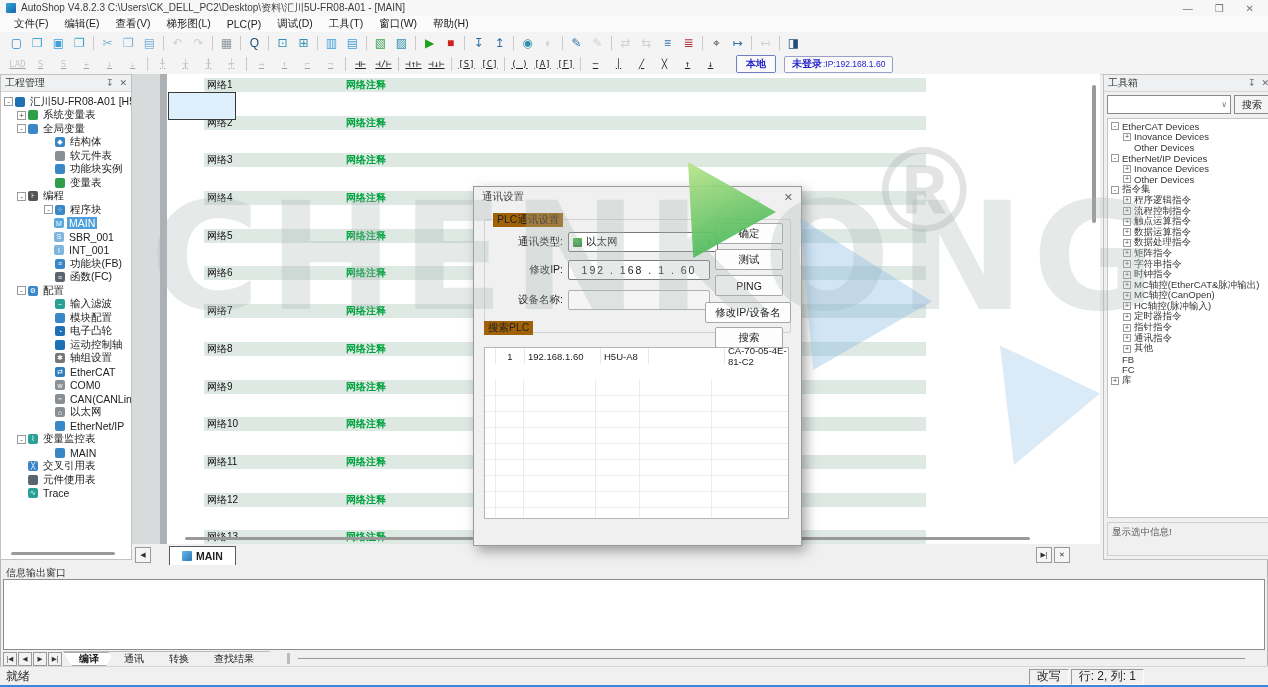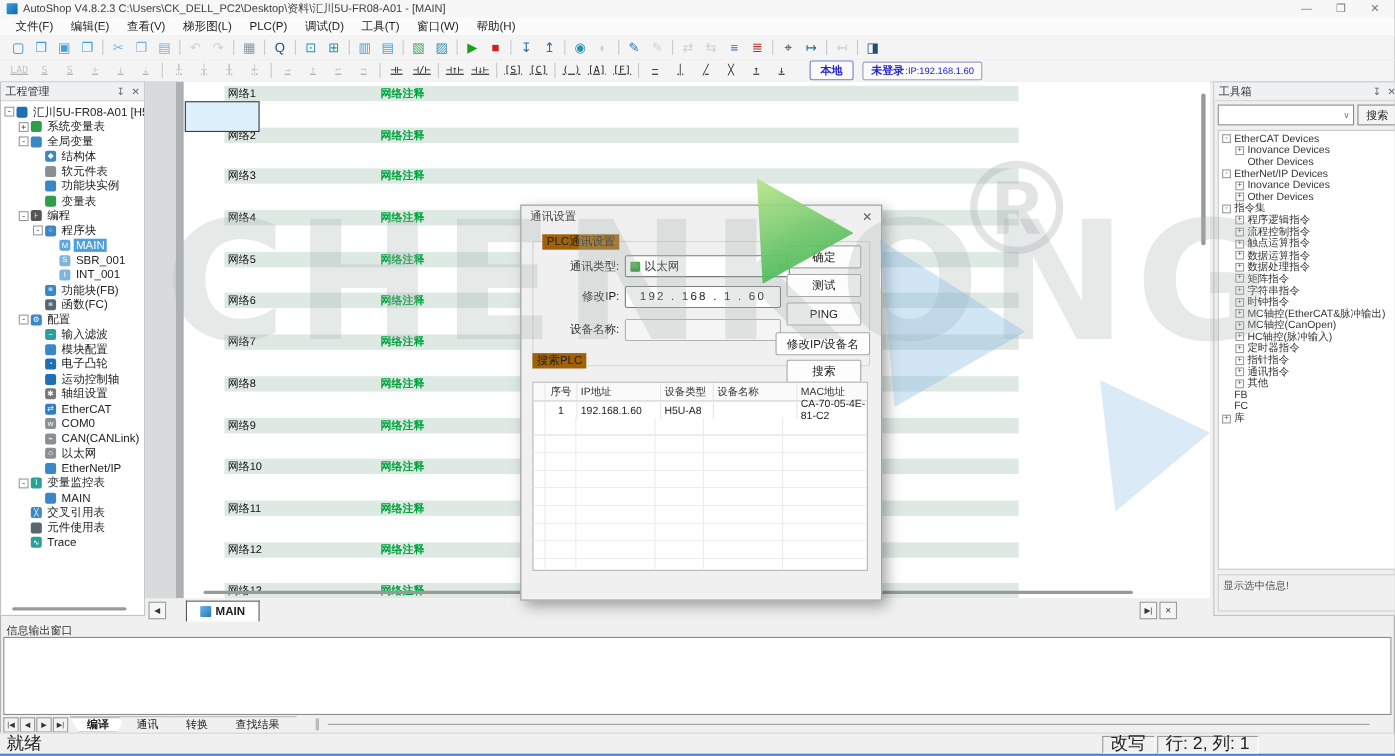--- a/index.html
+++ b/index.html
@@ -30,21 +30,21 @@
   
   .main{position:absolute;top:74px;left:0;right:0;height:492px;}
   .panel-h{height:16px;background:#eef0f1;border-bottom:1px solid #d5d5d5;display:flex;align-items:center;padding:0 4px;font-size:10px;color:#333;}
   .panel-h .ph-ico{margin-left:auto;color:#666;font-size:9px;display:flex;gap:6px;}
   
   .leftpanel{position:absolute;left:0;top:0;width:132px;height:486px;background:#fff;border:1px solid #c2c2c2;box-sizing:border-box;}
   .tree{padding-top:3px;overflow:hidden;height:450px;}
   .trow{height:13.5px;display:flex;align-items:center;white-space:nowrap;font-size:10.5px;}
   .trow[data-level="0"]{padding-left:3px;}
   .trow[data-level="1"]{padding-left:16px;}
-  .trow[data-level="2"]{padding-left:29px;}
+  .trow[data-level="2"]{padding-left:43px;}
   .trow[data-level="3"]{padding-left:42px;}
   .exp{width:9px;height:9px;flex:none;margin-right:2px;font-size:8px;line-height:7px;text-align:center;color:#444;box-sizing:border-box;}
   .exp:not(:empty){border:1px solid #9a9a9a;background:#fff;}
   .ticon{width:10px;height:10px;flex:none;border-radius:2px;margin-right:3px;display:flex;align-items:center;justify-content:center;font-size:7px;color:#fff;background:#7aa0c0;}
   .tlabel{padding:0 2px;}
   .trow[data-sel="true"] .tlabel{background:#4da0dc;color:#fff;}
   .hscroll-thumb{position:absolute;height:3px;background:#9a9a9a;border-radius:2px;}
   
   .splitter{position:absolute;left:132px;top:0;width:28px;height:486px;background:#d8dbdc;border-right:1px solid #bcbcbc;}
   
@@ -116,21 +116,21 @@
   .outlabel{position:absolute;top:566px;left:6px;font-size:10px;color:#333;}
   .outbox{position:absolute;top:579px;left:3px;right:3px;height:71px;background:#fff;border:1px solid #8d8d8d;box-sizing:border-box;}
   .outtabs{position:absolute;top:651px;left:3px;right:3px;height:15px;display:flex;align-items:center;}
   .onav{width:12px;height:12px;border:1px solid #9a9a9a;background:#f2f2f2;font-size:6.5px;display:flex;align-items:center;justify-content:center;color:#333;margin-right:1px;}
   .otab{height:14px;display:flex;align-items:center;padding:0 16px;margin-right:-7px;font-size:10px;color:#222;background:#f0f0f0;clip-path:polygon(0 0,100% 0,calc(100% - 9px) 100%,9px 100%);border-top:1px solid #bbb;}
   .otab[data-act="1"]{background:#fff;font-weight:bold;box-shadow:inset 0 0 0 1px #aaa;}
   .oscroll{flex:1;margin-left:24px;display:flex;align-items:center;}
   .oscroll .grip{width:3px;height:11px;background:#bbb;margin-right:8px;}
   .oscroll .line{flex:1;height:1px;background:#9a9a9a;margin-right:20px;}
   
-  .statusbar{position:absolute;top:666px;left:0;right:0;height:19px;background:#f0f0f0;border-top:1px solid #d6d6d6;display:flex;align-items:center;font-size:16px;color:#222;}
+  .statusbar{position:absolute;top:666px;left:0;right:0;height:19px;background:#f0f0f0;border-top:1px solid #d6d6d6;display:flex;align-items:center;font-size:12px;color:#222;}
   .st-ready{padding-left:6px;}
   .st-right{margin-left:auto;display:flex;align-items:center;gap:2px;margin-right:124px;}
   .st-cell{border:1px solid;border-color:#9a9a9a #fdfdfd #fdfdfd #9a9a9a;padding:0 7px;height:14px;display:flex;align-items:center;background:#f0f0f0;}
 </style>
 </head>
 <body>
 
 <div class="app">
 
   <div class="titlebar">
@@ -737,28 +737,20 @@
 
     <span class="dbtn" style="left:241px;top:36px;">确定</span>
     <span class="dbtn" style="left:241px;top:62px;">测试</span>
     <span class="dbtn" style="left:241px;top:88px;">PING</span>
     <span class="dbtn wide" style="left:231px;top:115px;">修改IP/设备名</span>
 
     <span class="grouplabel" style="position:absolute;left:10px;top:134px;">搜索PLC</span>
     <span class="dbtn" style="left:241px;top:140px;">搜索</span>
 
     <div class="dlg-table">
-      <div class="dt-head">
-        <span class="dt-sel"></span>
-        <span class="c1">序号</span>
-        <span class="c2">IP地址</span>
-        <span class="c3">设备类型</span>
-        <span class="c4">设备名称</span>
-        <span class="c5">MAC地址</span>
-      </div>
       <div class="dt-row">
         <span class="dt-sel"></span>
         <span class="c1">1</span>
         <span class="c2">192.168.1.60</span>
         <span class="c3">H5U-A8</span>
         <span class="c4"></span>
         <span class="c5">CA-70-05-4E-81-C2</span>
       </div>
       <div class="dt-grid">
         <i style="left:10px;"></i>

